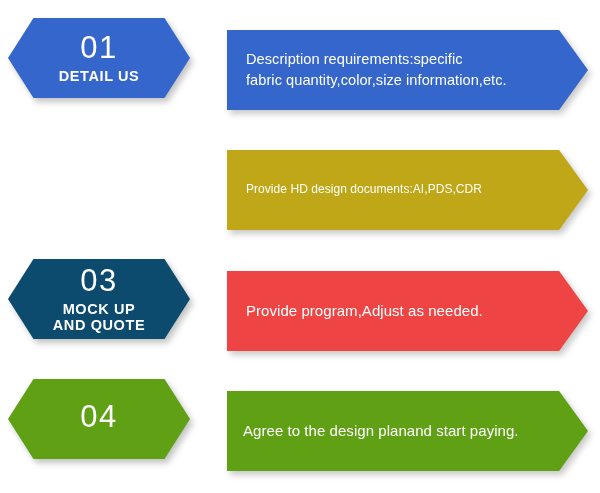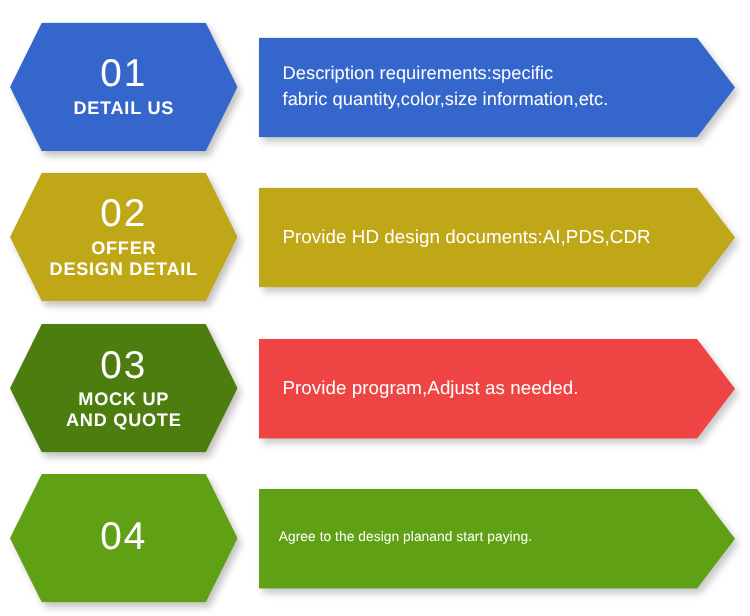--- a/index.html
+++ b/index.html
@@ -27,21 +27,21 @@
     width: 600px;
     height: 103px;
   }
 
   
   .badge-wrap {
     position: absolute;
     left: 8px;
     top: 0;
     width: 182px;
-    height: 103px;
+    height: 80px;
     filter: drop-shadow(3px 4px 3px rgba(120,120,120,0.45));
   }
   .badge {
     position: absolute;
     inset: 0;
     clip-path: polygon(0% 50%, 14% 0%, 86% 0%, 100% 50%, 86% 100%, 14% 100%);
     display: flex;
     flex-direction: column;
     align-items: center;
     justify-content: center;
@@ -80,41 +80,42 @@
     width: 381px;
     height: 80px;
     filter: drop-shadow(3px 4px 3px rgba(120,120,120,0.40));
   }
   .banner {
     position: absolute;
     inset: 0;
     clip-path: polygon(0% 0%, 92% 0%, 100% 50%, 92% 100%, 0% 100%);
     display: flex;
     align-items: center;
+    margin-left: 20px;
   }
   .banner-text {
     color: #ffffff;
     font-size: 14.6px;
     line-height: 1.42;
     padding-left: 19px;
     padding-right: 40px;
     white-space: pre-line;
     letter-spacing: 0.05px;
   }
 
   
   .row-0 { top: 18px; }
   .row-1 { top: 138px; }
   .row-2 { top: 259px; }
   .row-3 { top: 379px; }
 
   
-  .row-1 .banner-text { font-size: 15px; }
+  .row-1 .banner-text { font-size: 12px; }
   .row-2 .banner-text { font-size: 15px; }
-  .row-3 .banner-text { font-size: 11px; padding-left: 16px; }
+  .row-3 .banner-text { font-size: 15px; padding-left: 16px; }
 </style>
 </head>
 <body style="background: rgb(255, 255, 255);">
 
 <div id="flow">
 
   <div class="step-row row-0">
     <div class="badge-wrap">
       <div class="badge" style="background-color: rgb(53, 102, 204);">
         <div class="badge-inner">
@@ -125,39 +126,30 @@
     </div>
     <div class="banner-wrap">
       <div class="banner" style="background-color: rgb(53, 102, 204);">
         <div class="banner-text">Description requirements:specific
 fabric quantity,color,size information,etc.</div>
       </div>
     </div>
   </div>
 
   <div class="step-row row-1">
-    <div class="badge-wrap">
-      <div class="badge" style="background-color: rgb(191, 167, 24);">
-        <div class="badge-inner">
-          <span class="badge-num">02</span>
-          <span class="badge-label">OFFER
-DESIGN DETAIL</span>
-        </div>
-      </div>
-    </div>
     <div class="banner-wrap">
       <div class="banner" style="background-color: rgb(191, 167, 24);">
         <div class="banner-text">Provide HD design documents:AI,PDS,CDR</div>
       </div>
     </div>
   </div>
 
   <div class="step-row row-2">
     <div class="badge-wrap">
-      <div class="badge" style="background-color: #4d7c0f;">
+      <div class="badge" style="background-color: #0c4a6e;">
         <div class="badge-inner">
           <span class="badge-num">03</span>
           <span class="badge-label">MOCK UP
 AND QUOTE</span>
         </div>
       </div>
     </div>
     <div class="banner-wrap">
       <div class="banner" style="background-color: #ef4444;">
         <div class="banner-text">Provide program,Adjust as needed.</div>

